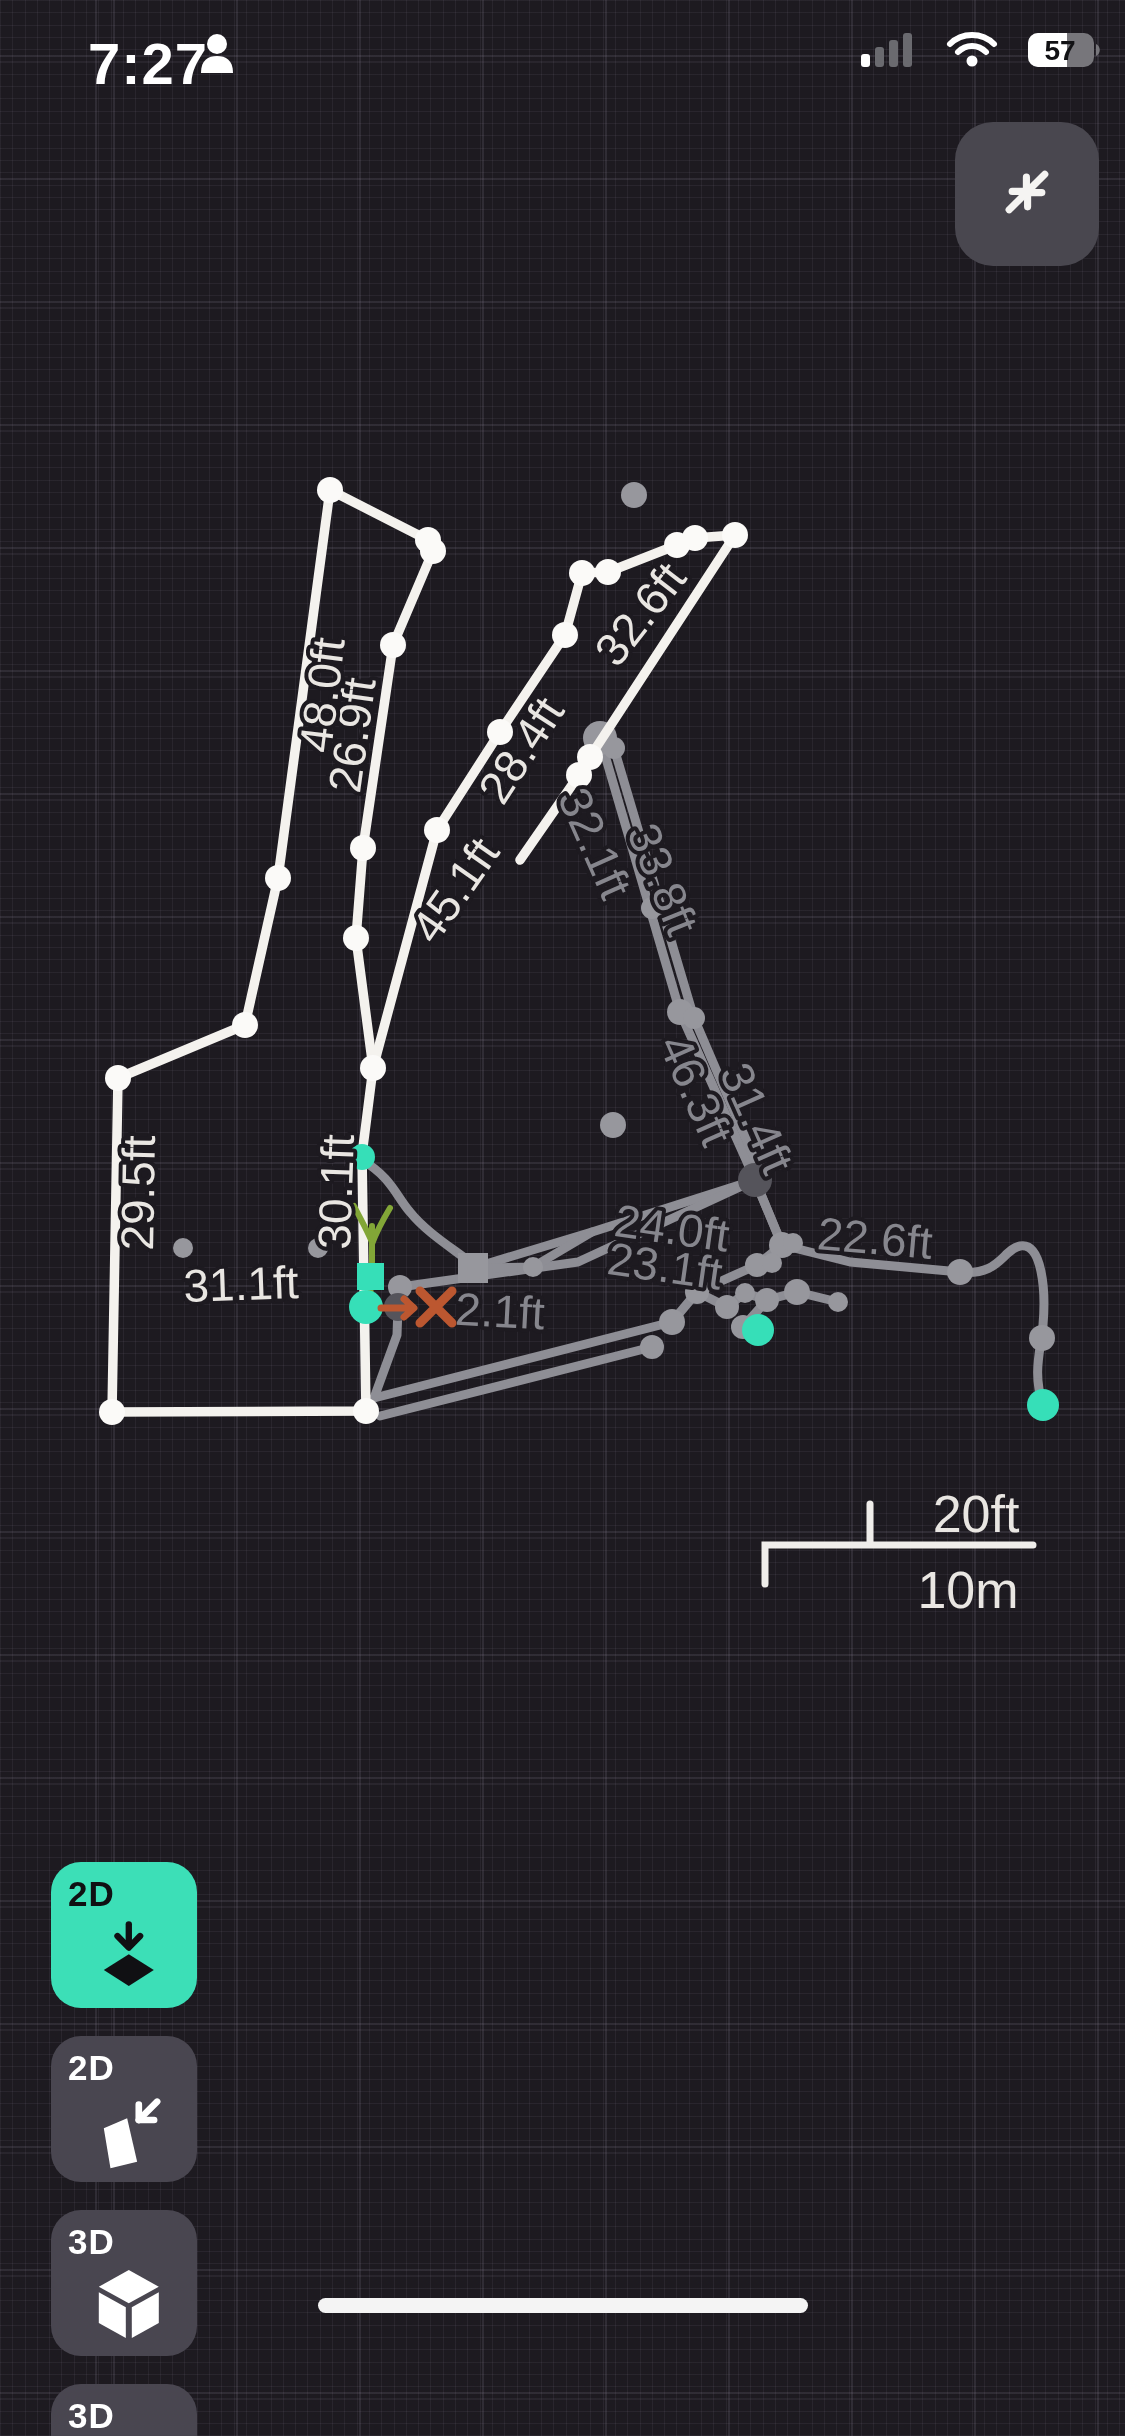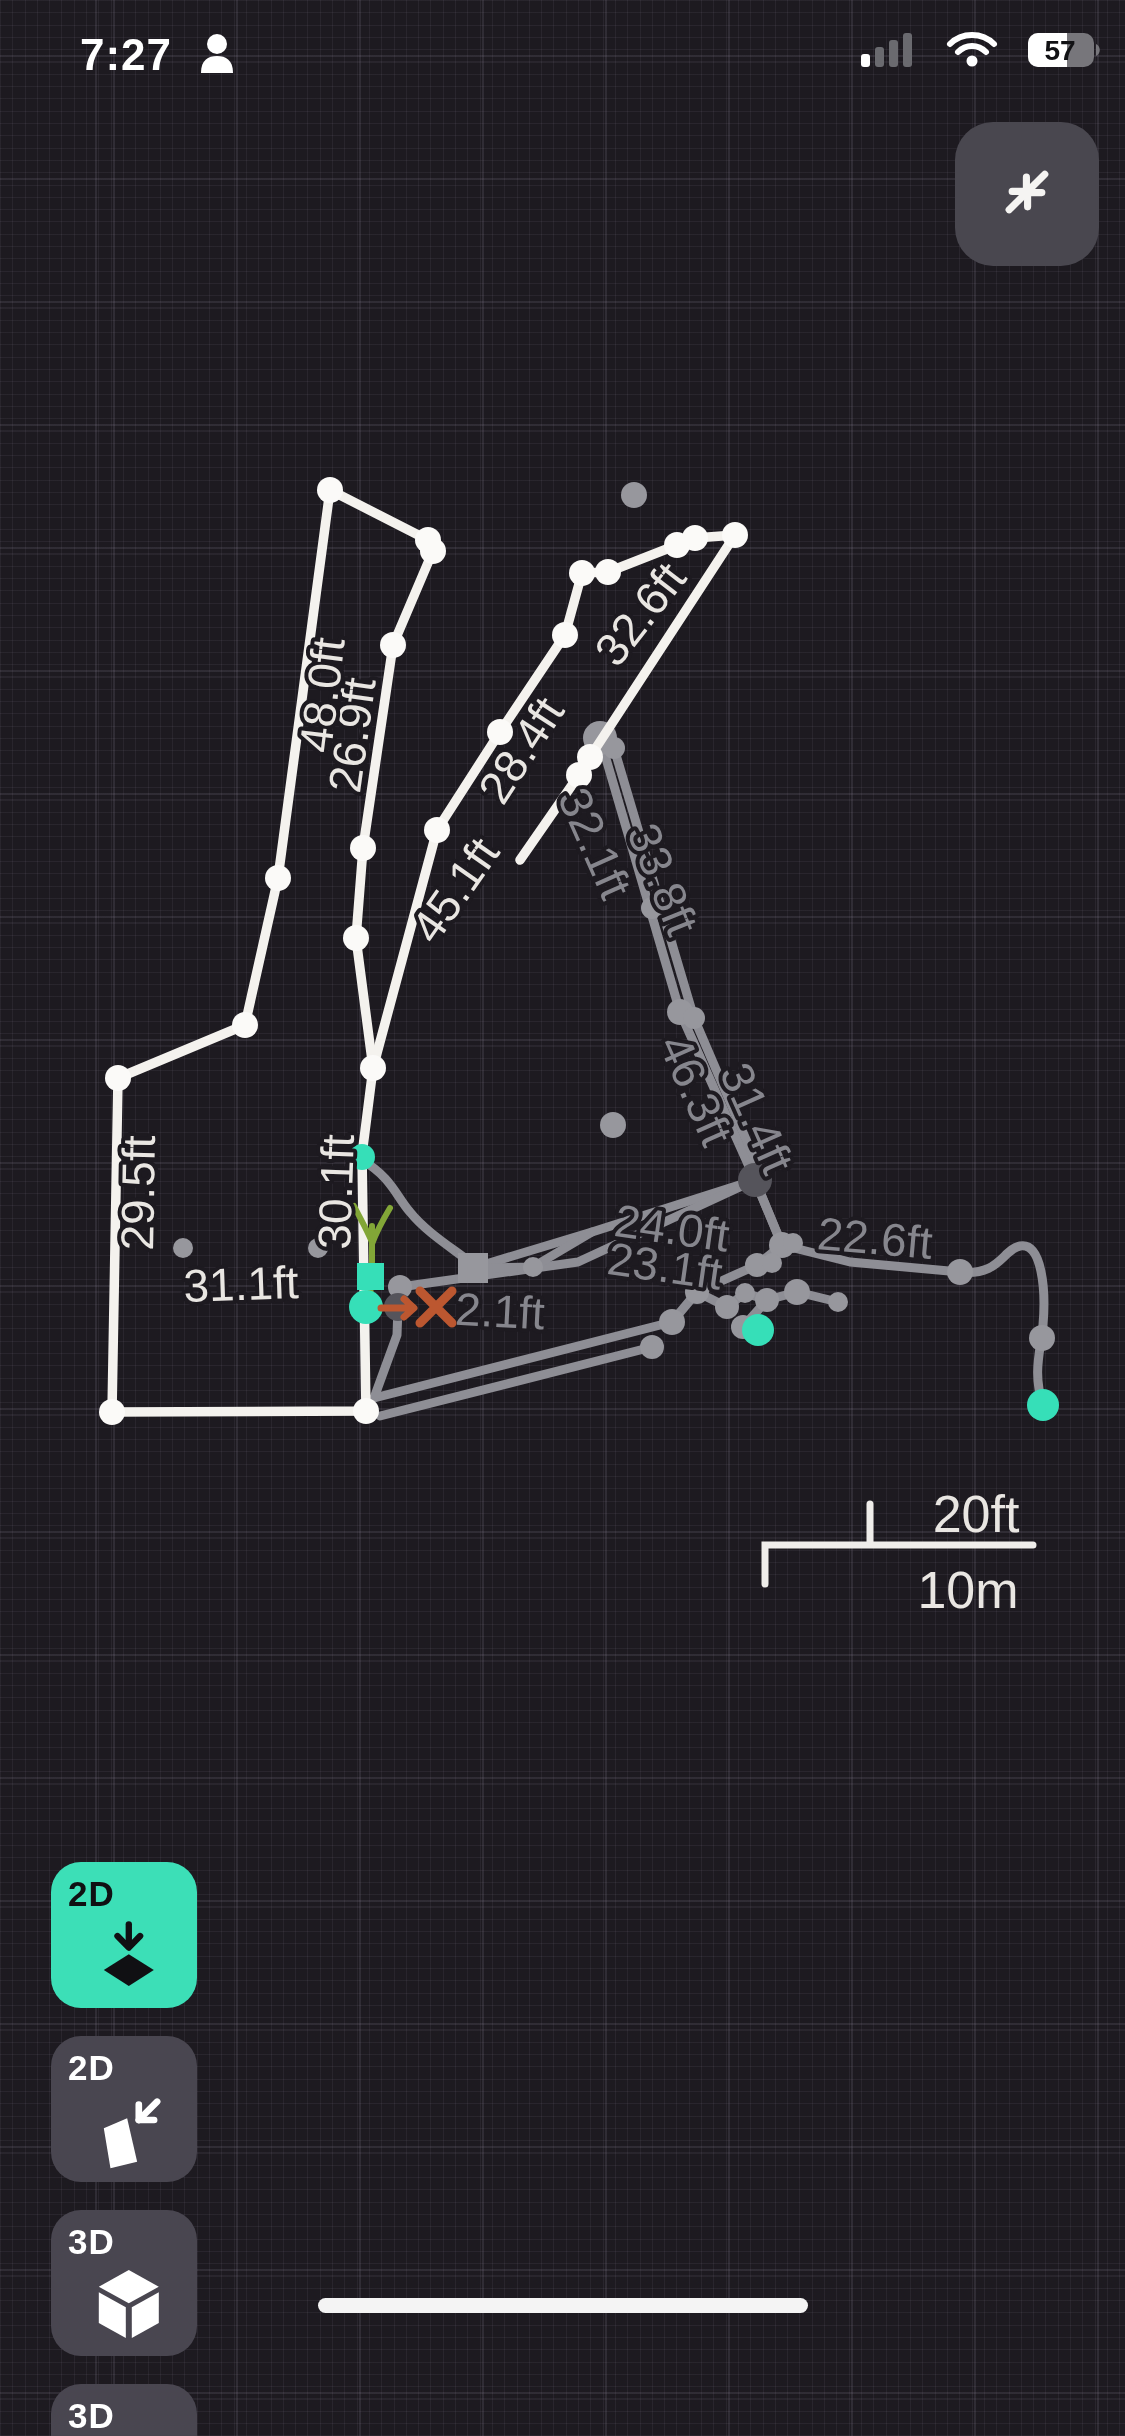--- a/index.html
+++ b/index.html
@@ -8,21 +8,21 @@
   #screen{position:absolute;inset:0;background-color:#1d1a20;
     background-image:
       repeating-linear-gradient(to right, rgba(175,165,190,0.13) 0 2px, transparent 2px 123px),
       repeating-linear-gradient(to bottom, rgba(175,165,190,0.13) 0 2px, transparent 2px 123px),
       repeating-linear-gradient(to right, rgba(165,155,180,0.085) 0 1px, transparent 1px 12.3px),
       repeating-linear-gradient(to bottom, rgba(165,155,180,0.085) 0 1px, transparent 1px 12.3px);
     background-position:113px 55px,113px 55px,0 0,0 0;}
   #map-svg{position:absolute;left:0;top:0;width:1125px;height:2436px;}
   
   #status-bar{position:absolute;top:0;left:0;width:1125px;height:110px;}
-  #sb-time{position:absolute;left:80px;top:30px;font-size:44px;font-weight:bold;color:#ffffff;letter-spacing:1px;}
+  #sb-time{position:absolute;left:88px;top:30px;font-size:58px;font-weight:bold;color:#ffffff;letter-spacing:1px;}
   #sb-person{position:absolute;left:200px;top:33px;}
   #sb-right{position:absolute;right:20px;top:30px;display:flex;align-items:center;gap:28px;}
   
   #collapse-btn{position:absolute;left:955px;top:122px;width:144px;height:144px;border-radius:38px;
     background:#49474f;display:flex;align-items:center;justify-content:center;}
   
   #view-buttons{position:absolute;left:51px;top:1862px;display:flex;gap:28px;flex-direction:column;}
   .view-btn{position:relative;width:146px;height:146px;border-radius:30px;background:#494650;flex:none;}
   .view-btn.selected{background:#3cdfb7;}
   .vb-label{position:absolute;left:17px;top:12px;font-size:35px;font-weight:bold;color:#ffffff;letter-spacing:1px;}

